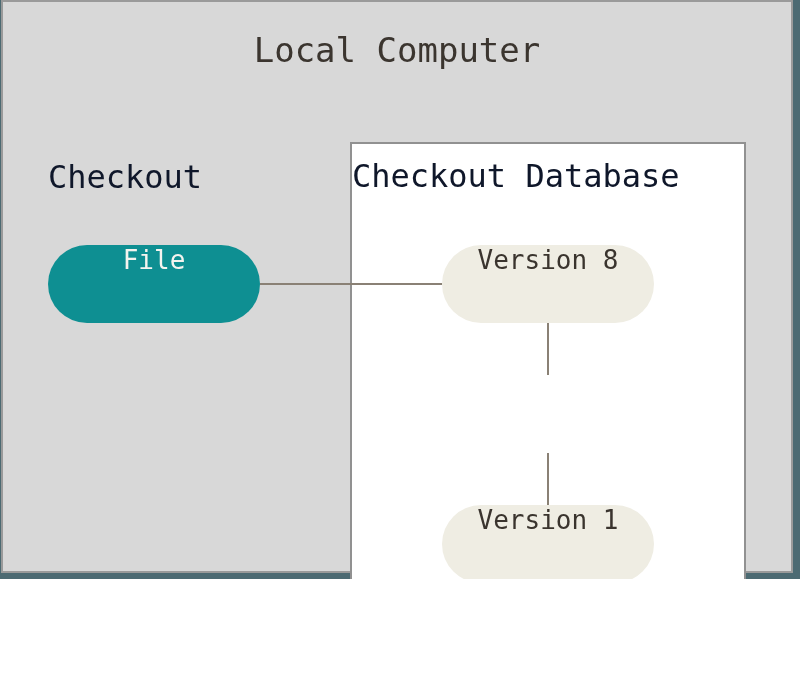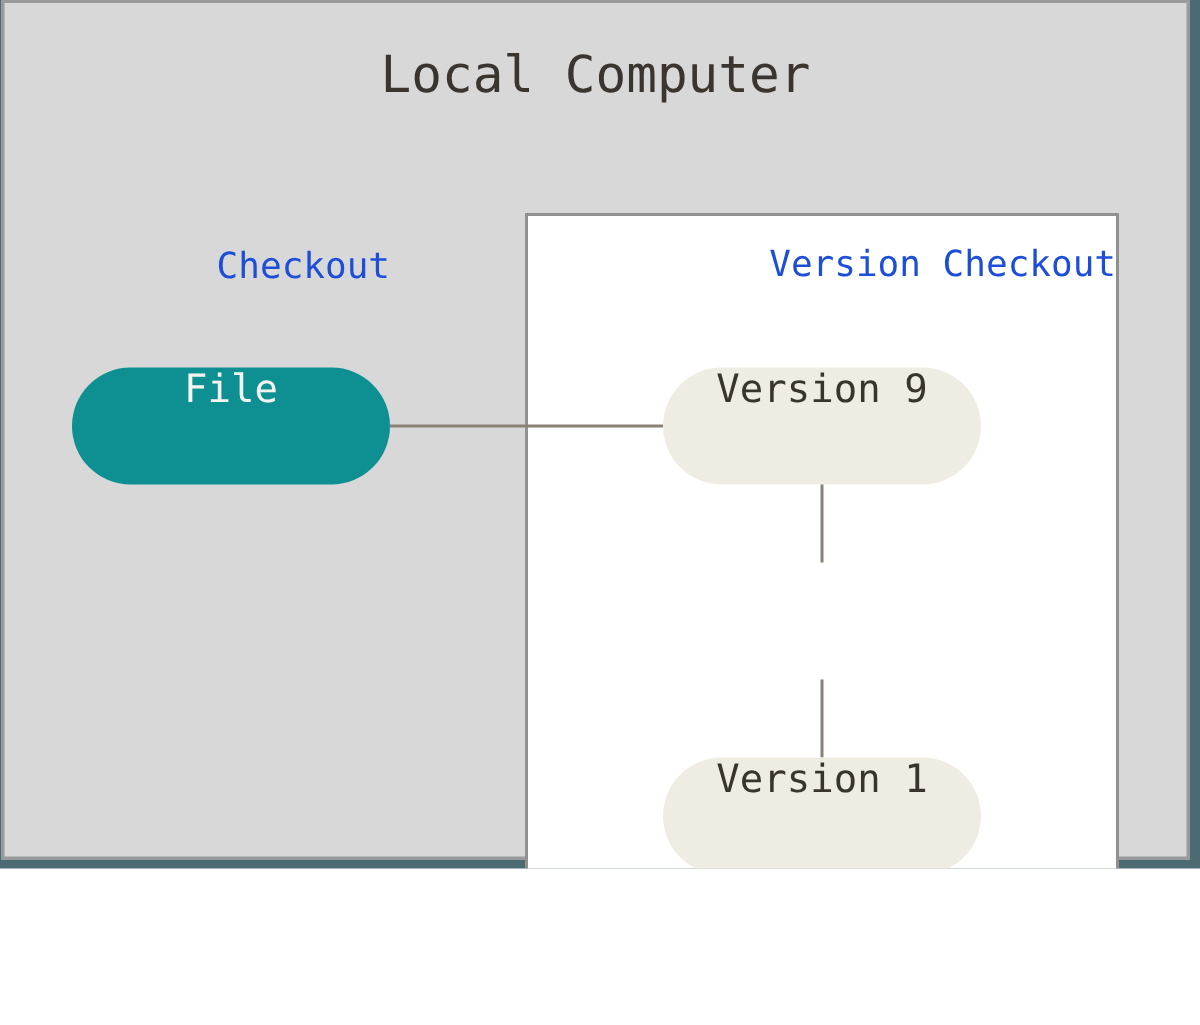--- a/index.html
+++ b/index.html
@@ -26,24 +26,24 @@
     left: 0; right: 0; top: 28px;
     text-align: center;
     font-size: 34px;
     line-height: 40px;
     color: #3b352f;
     white-space: pre;
   }
 
   .section-label {
     position: absolute;
-    font-size: 24px;
+    font-size: 32px;
     line-height: 34px;
-    color: #1d4ed8;
-    text-align: right;
+    color: #0f172a;
+    text-align: left;
     white-space: pre;
   }
 
   .checkout-label {
     left: 45px; top: 158px; width: 212px;
   }
 
   .pill {
     position: absolute;
     width: 212px;
@@ -115,24 +115,24 @@
     <div class="section-label checkout-label">Checkout</div>
 
     <div class="pill file-pill">
       <span>File</span>
     </div>
 
     <div class="h-connector"></div>
 
     <div class="vdb-box">
 
-      <div class="section-label vdb-label">Version Checkout</div>
+      <div class="section-label vdb-label">Checkout Database</div>
 
       <div class="pill version-pill v3">
-        <span>Version 9</span>
+        <span>Version 8</span>
       </div>
 
       <div class="v-connector vl-32"></div>
 
 
       <div class="v-connector vl-21"></div>
 
       <div class="pill version-pill v1">
         <span>Version 1</span>
       </div>

